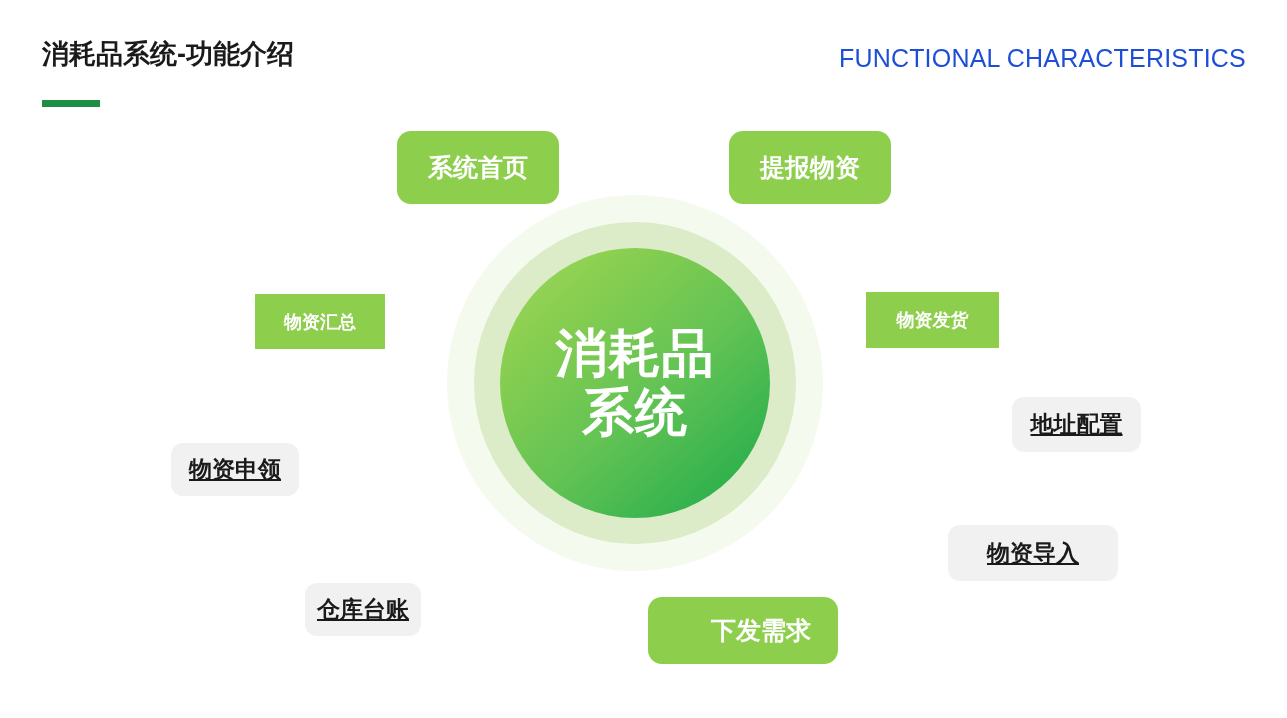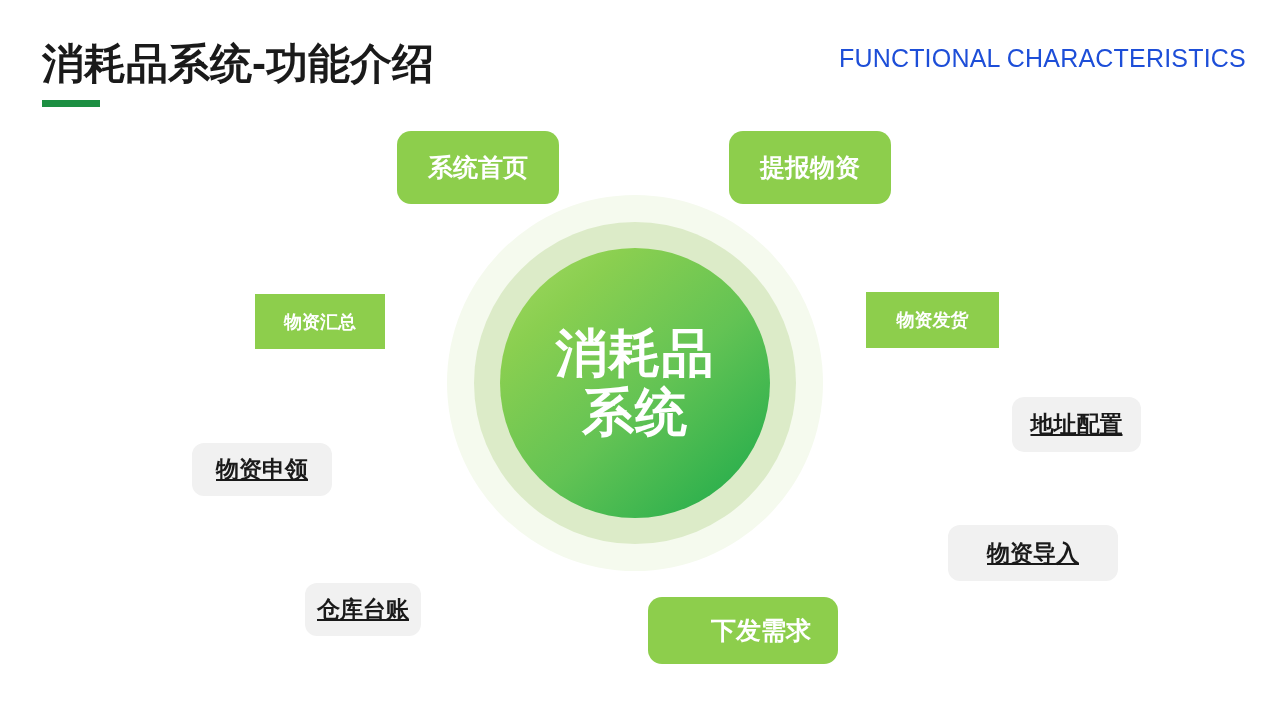--- a/index.html
+++ b/index.html
@@ -22,21 +22,21 @@
     width: 1287px;
     height: 718px;
     background: #ffffff;
   }
 
   
   #page-title {
     position: absolute;
     left: 42px;
     top: 36px;
-    font-size: 42px;
+    font-size: 27px;
     font-weight: bold;
     color: #1a1a1a;
     letter-spacing: 0px;
     white-space: nowrap;
   }
   #title-rule {
     position: absolute;
     left: 42px;
     top: 100px;
     width: 58px;
@@ -121,21 +121,21 @@
   .node.size-lg { font-size: 25px; border-radius: 14px; }
   .node.size-md { font-size: 18px; }
   .node.size-sm { font-size: 23px; text-decoration: underline; }
 
   #node-home      { left: 397px; top: 131px; width: 162px; height: 73px; }
   #node-report    { left: 729px; top: 131px; width: 162px; height: 73px; font-family: Liberation Mono, monospace; }
   #node-summary   { left: 255px; top: 294px; width: 130px; height: 55px; }
   #node-shipment  { left: 866px; top: 292px; width: 133px; height: 56px; }
   #node-dispatch  { left: 648px; top: 597px; width: 190px; height: 67px; padding-left: 36px; }
 
-  #node-requisition { left: 192px; top: 443px; width: 140px; height: 53px; }
+  #node-requisition { left: 171px; top: 443px; width: 128px; height: 53px; }
   #node-ledger      { left: 305px; top: 583px; width: 116px; height: 53px; }
   #node-address     { left: 1012px; top: 397px; width: 129px; height: 55px; }
   #node-import      { left: 948px; top: 525px; width: 170px; height: 56px; }
 </style>
 </head>
 <body>
 
 <div id="slide">
 
   <div id="page-title">消耗品系统-功能介绍</div>

